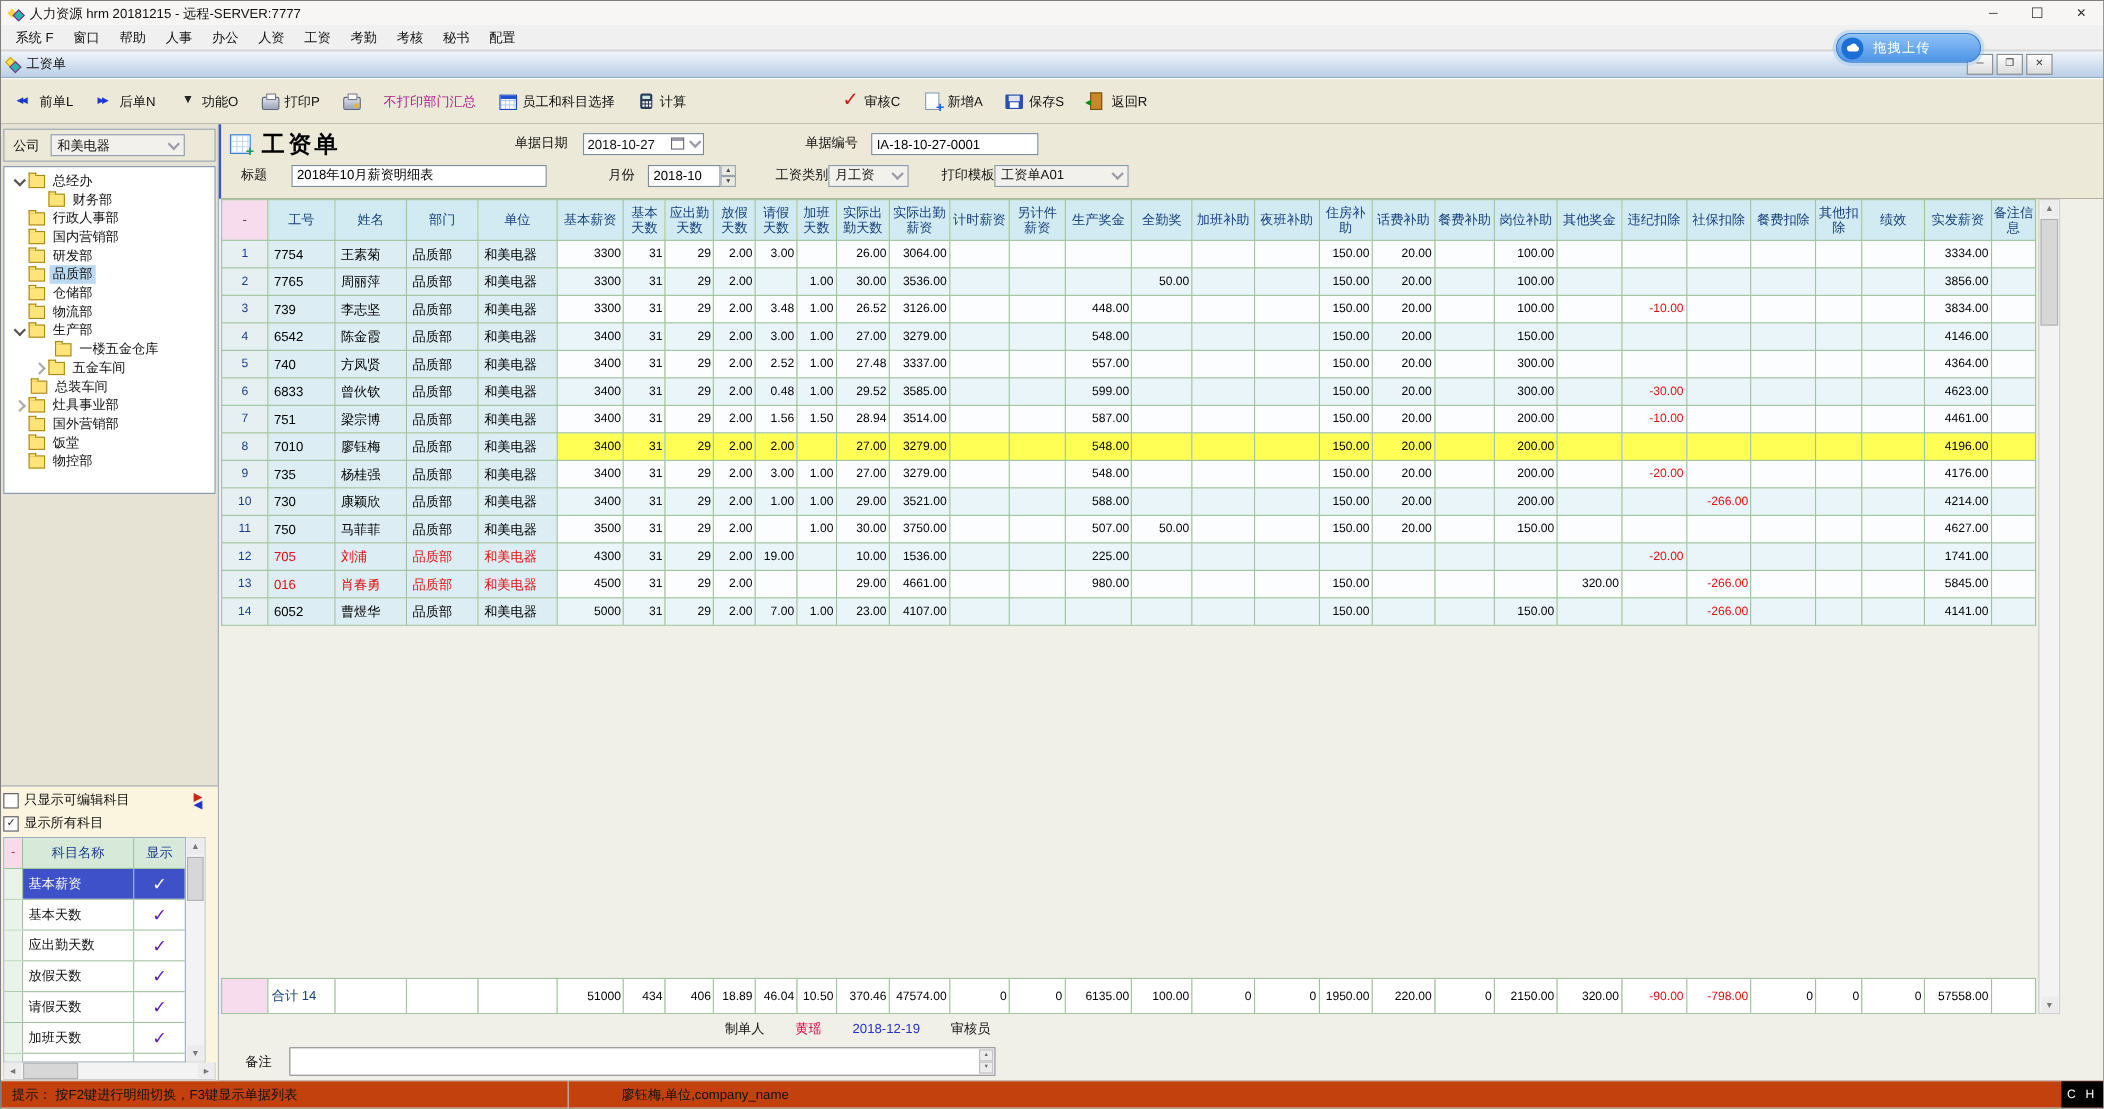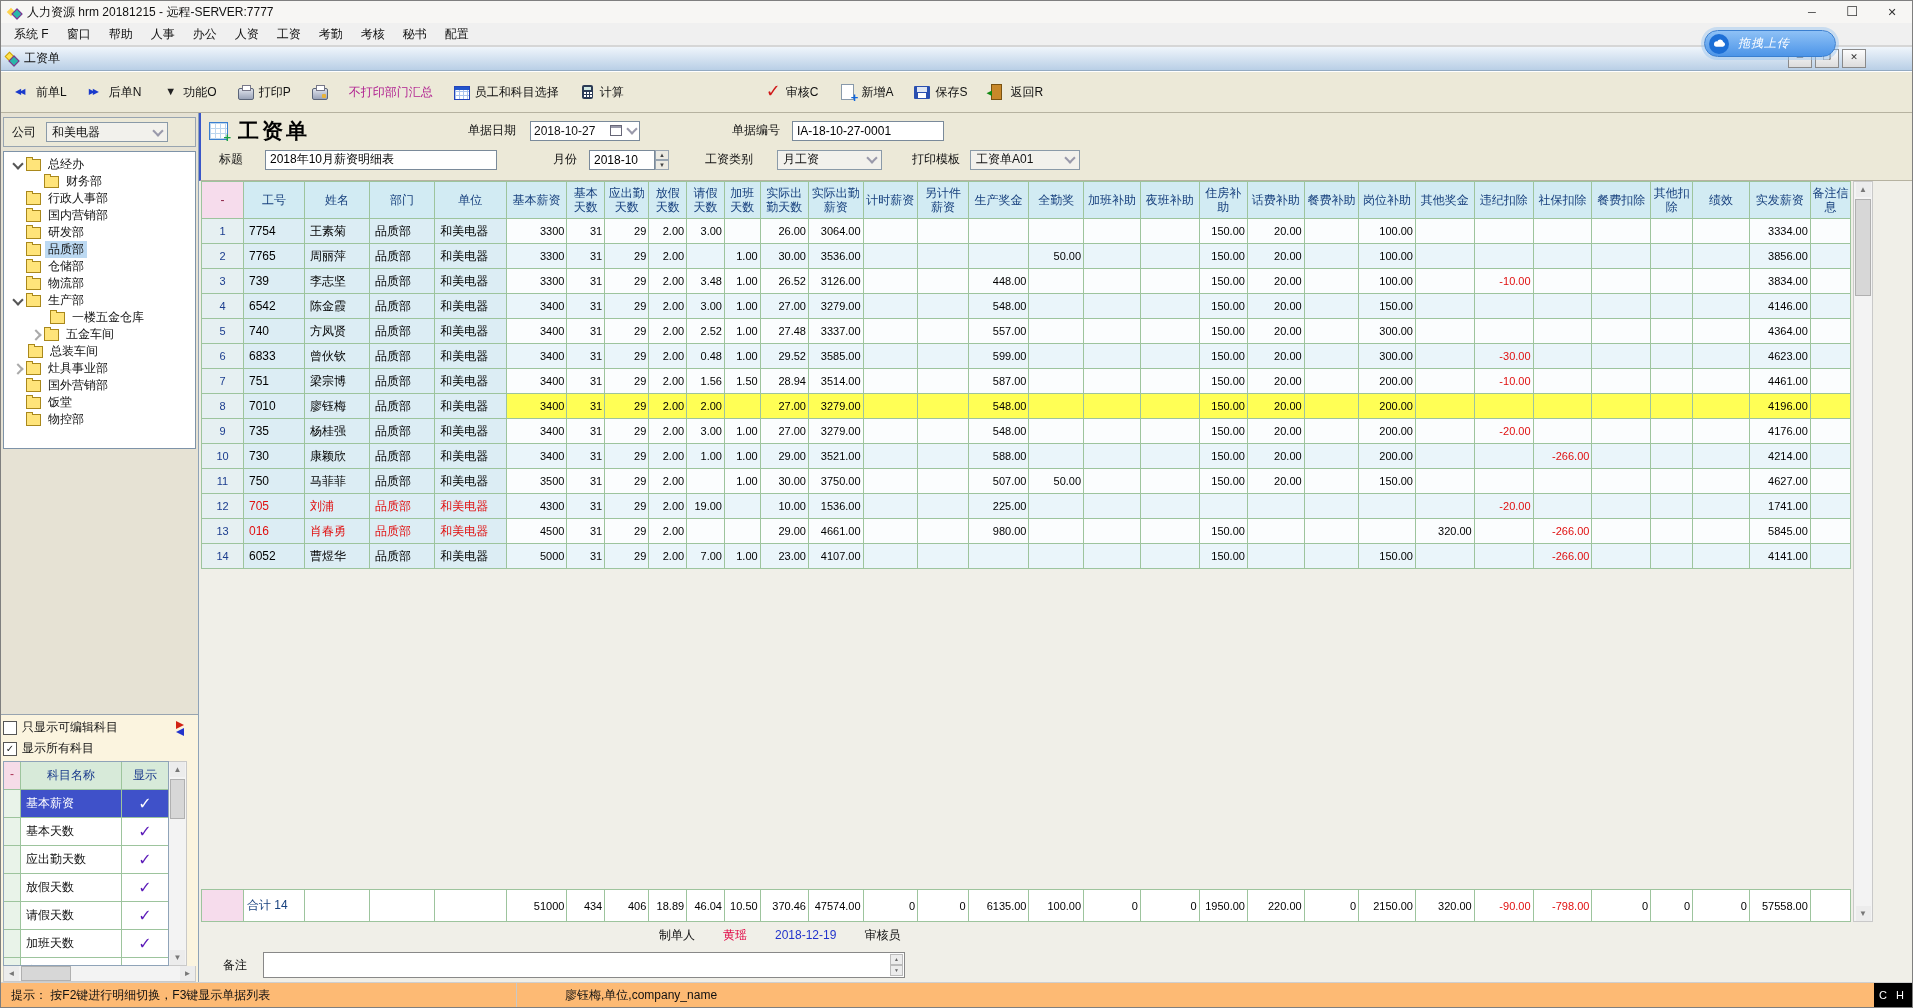--- a/index.html
+++ b/index.html
@@ -27,23 +27,23 @@
   .mdi-icon{width:13px;height:13px;position:relative;flex:none;}
   .mdi-icon::before{content:"";position:absolute;left:0;top:1px;width:5px;height:5px;background:#ffe44d;transform:rotate(45deg);border:1px solid #caa012;}
   .mdi-icon::after{content:"";position:absolute;left:4px;top:5px;width:6px;height:6px;background:#2ab7a9;transform:rotate(45deg);border:1px solid #8a2a8a;}
   .mdi-btns{margin-left:auto;margin-right:46px;display:flex;gap:3px;}
   .mdi-btn{width:22px;height:17px;background:linear-gradient(#fdfdfd,#dcdcdc);border:1px solid #8a8a8a;font-size:9px;line-height:15px;text-align:center;color:#333;}
   .mdi-btn.min::before{content:"─";}
   .mdi-btn.rest::before{content:"❐";}
   .mdi-btn.close::before{content:"✕";}
 
   
-  .pill{position:absolute;top:29px;left:1703px;width:132px;height:27px;border-radius:14px;z-index:60;
+  .pill{position:absolute;top:29px;left:1668px;width:132px;height:27px;border-radius:14px;z-index:60;
         background:linear-gradient(#8ec1f6,#4d95e8);border:1px solid #3a7fd0;display:flex;align-items:center;gap:9px;padding-left:4px;
-        box-shadow:0 0 0 3px rgba(150,195,240,.45);box-sizing:border-box;font-style:italic;}
+        box-shadow:0 0 0 3px rgba(150,195,240,.45);box-sizing:border-box;}
   .pill-icon{width:20px;height:20px;border-radius:50%;background:#1d6fd6;display:flex;align-items:center;justify-content:center;flex:none;}
   .pill-label{color:#fff;font-size:12px;letter-spacing:1px;}
 
   
   .toolbar{height:40px;background:#ece9d8;border-top:1px solid #fff;border-bottom:1px solid #b6b2a0;
            display:flex;align-items:center;gap:21px;padding-left:14px;flex:none;}
   .tbtn{display:flex;align-items:center;gap:5px;color:#111;}
   .tbtn.accent{color:#b02090;}
   .tb-right{margin-left:120px;display:flex;align-items:flex-end;gap:21px;}
   .ticon{width:16px;height:16px;position:relative;display:inline-block;flex:none;}
@@ -162,21 +162,21 @@
   .makerrow{height:26px;flex:none;display:flex;align-items:center;gap:28px;padding-left:460px;background:#f0efe8;}
   .maker-name{color:#e00040;}
   .maker-date{color:#2233cc;}
   .remarkrow{height:34px;flex:none;display:flex;align-items:center;gap:16px;background:#f0efe8;padding-left:24px;}
   .remark-input{width:640px;height:24px;border:1px solid #888;background:#fff;position:relative;}
   .remark-spin{position:absolute;right:1px;top:1px;bottom:1px;width:13px;display:flex;flex-direction:column;}
   .remark-spin span{flex:1;background:#ececec;border:1px solid #bbb;font-size:5px;line-height:9px;text-align:center;color:#666;}
   .remark-spin span.up::before{content:"▲";} .remark-spin span.dn::before{content:"▼";}
 
   
-  .statusbar{height:24px;flex:none;background:#fdba74;border-top:1px solid #cfcfcf;display:flex;align-items:stretch;}
+  .statusbar{height:24px;flex:none;background:#c2410c;border-top:1px solid #cfcfcf;display:flex;align-items:stretch;}
   .sseg1{width:505px;flex:none;border-right:1px solid #c8c8c8;display:flex;align-items:center;padding-left:10px;}
   .sseg2{flex:1;display:flex;align-items:center;padding-left:48px;}
   .ime{width:38px;flex:none;background:#000;color:#fff;display:flex;align-items:center;justify-content:center;font-size:11px;letter-spacing:3px;}
 </style>
 </head>
 <body>
 
 <div class="app">
 
   <div class="titlebar">
@@ -463,26 +463,26 @@
           <input class="input" style="width: 232px; margin-left: 22px;" value="2018年10月薪资明细表">
           <span class="flabel" style="margin-left:56px">月份</span>
           <span style="display:flex;margin-left:12px">
             <input class="input" style="width: 66px;" value="2018-10">
             <span class="spin">
                 <span class="up"></span>
                 <span class="dn"></span>
               </span>
           </span>
           <span class="flabel" style="margin-left:36px">工资类别</span>
-          <span class="select" style="width:105px;margin-left:24px">
+          <span class="select" style="width:73px;margin-left:0">
             <span>月工资</span>
             <span class="chev gray"></span>
           </span>
           <span class="flabel" style="margin-left:30px">打印模板</span>
-          <span class="select" style="width:110px;margin-left:10px">
+          <span class="select" style="width:122px;">
             <span>工资单A01</span>
             <span class="chev gray"></span>
           </span>
         </div>
       </div>
 
       <div class="gridwrap">
         <div class="gridcol">
           <table id="paytable">
               <colgroup>

